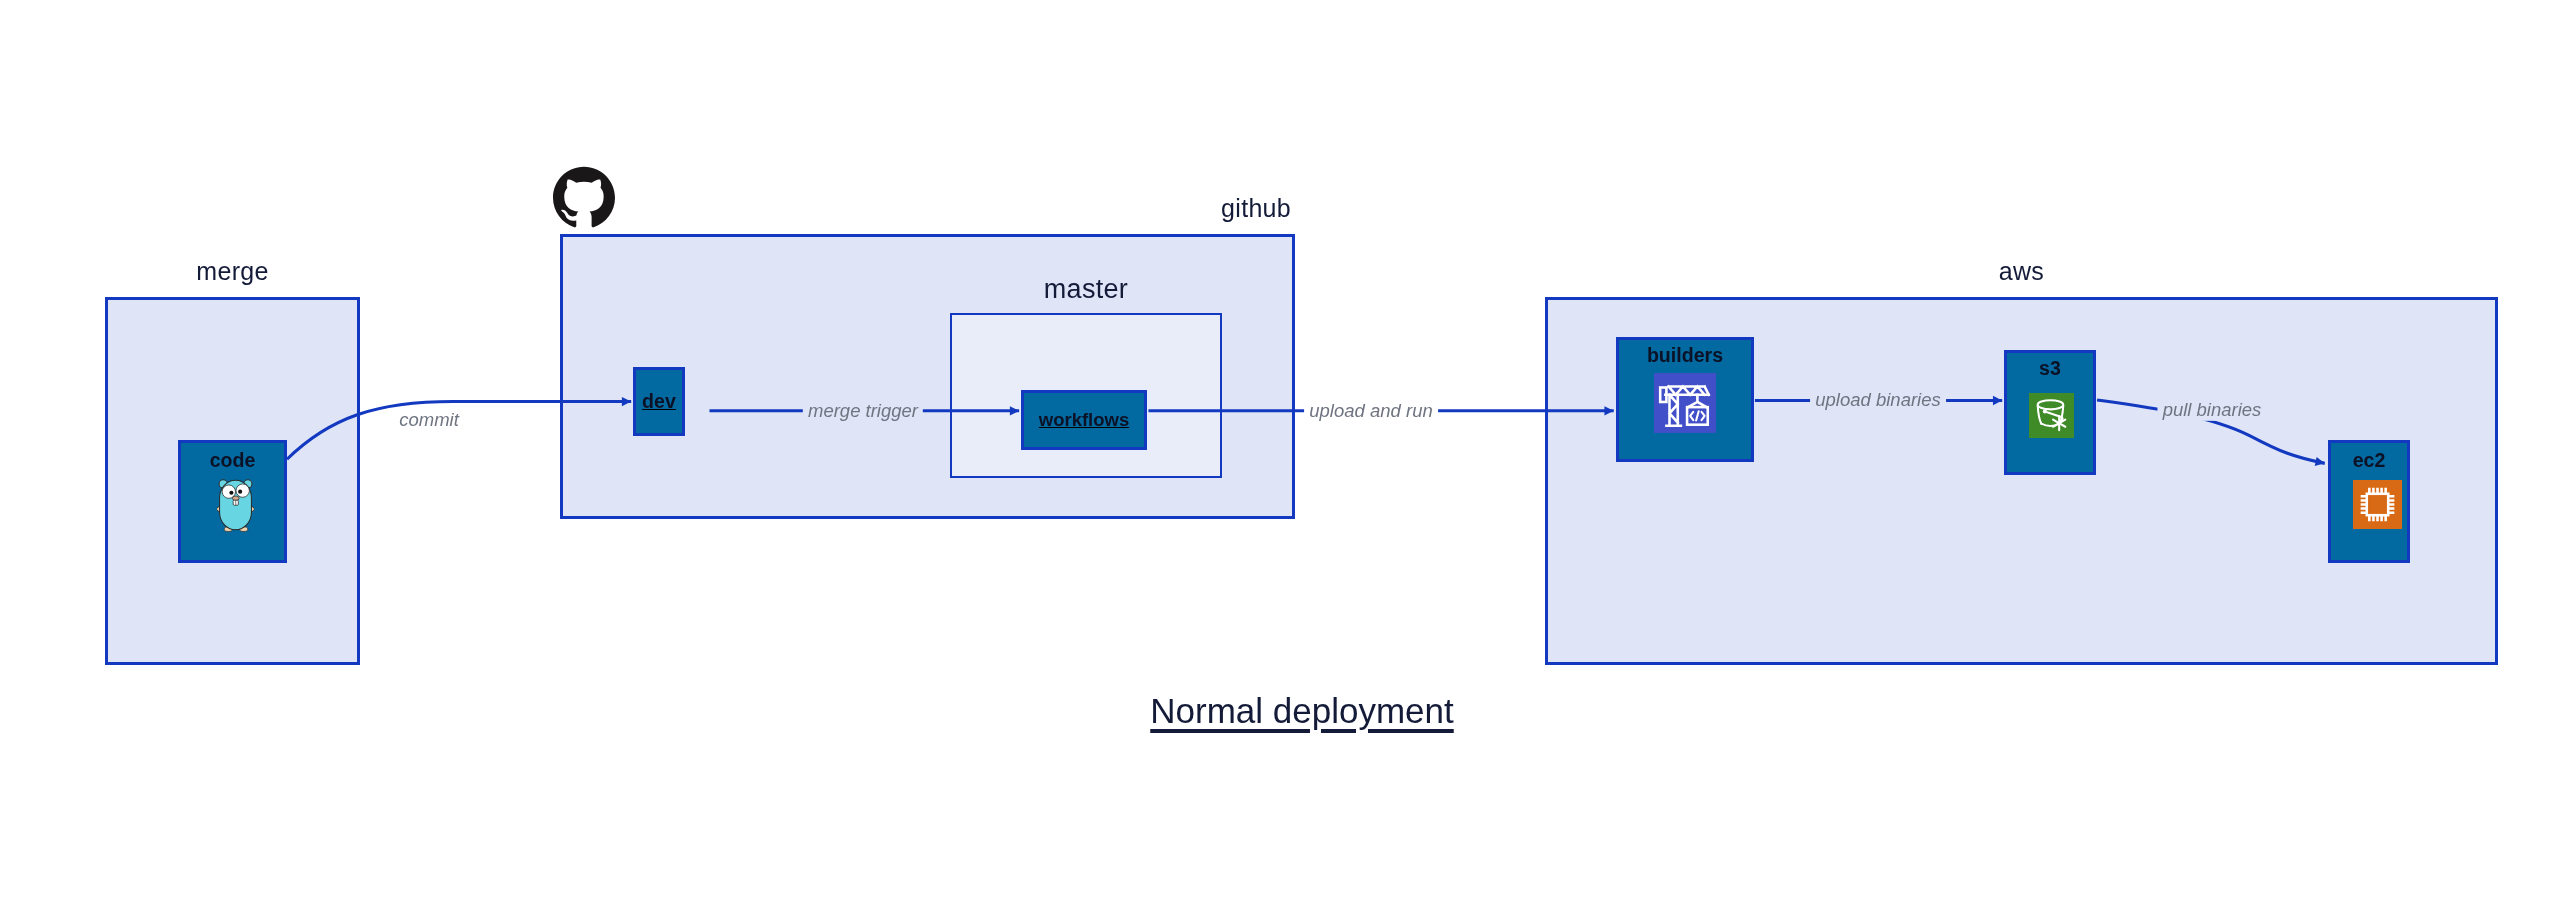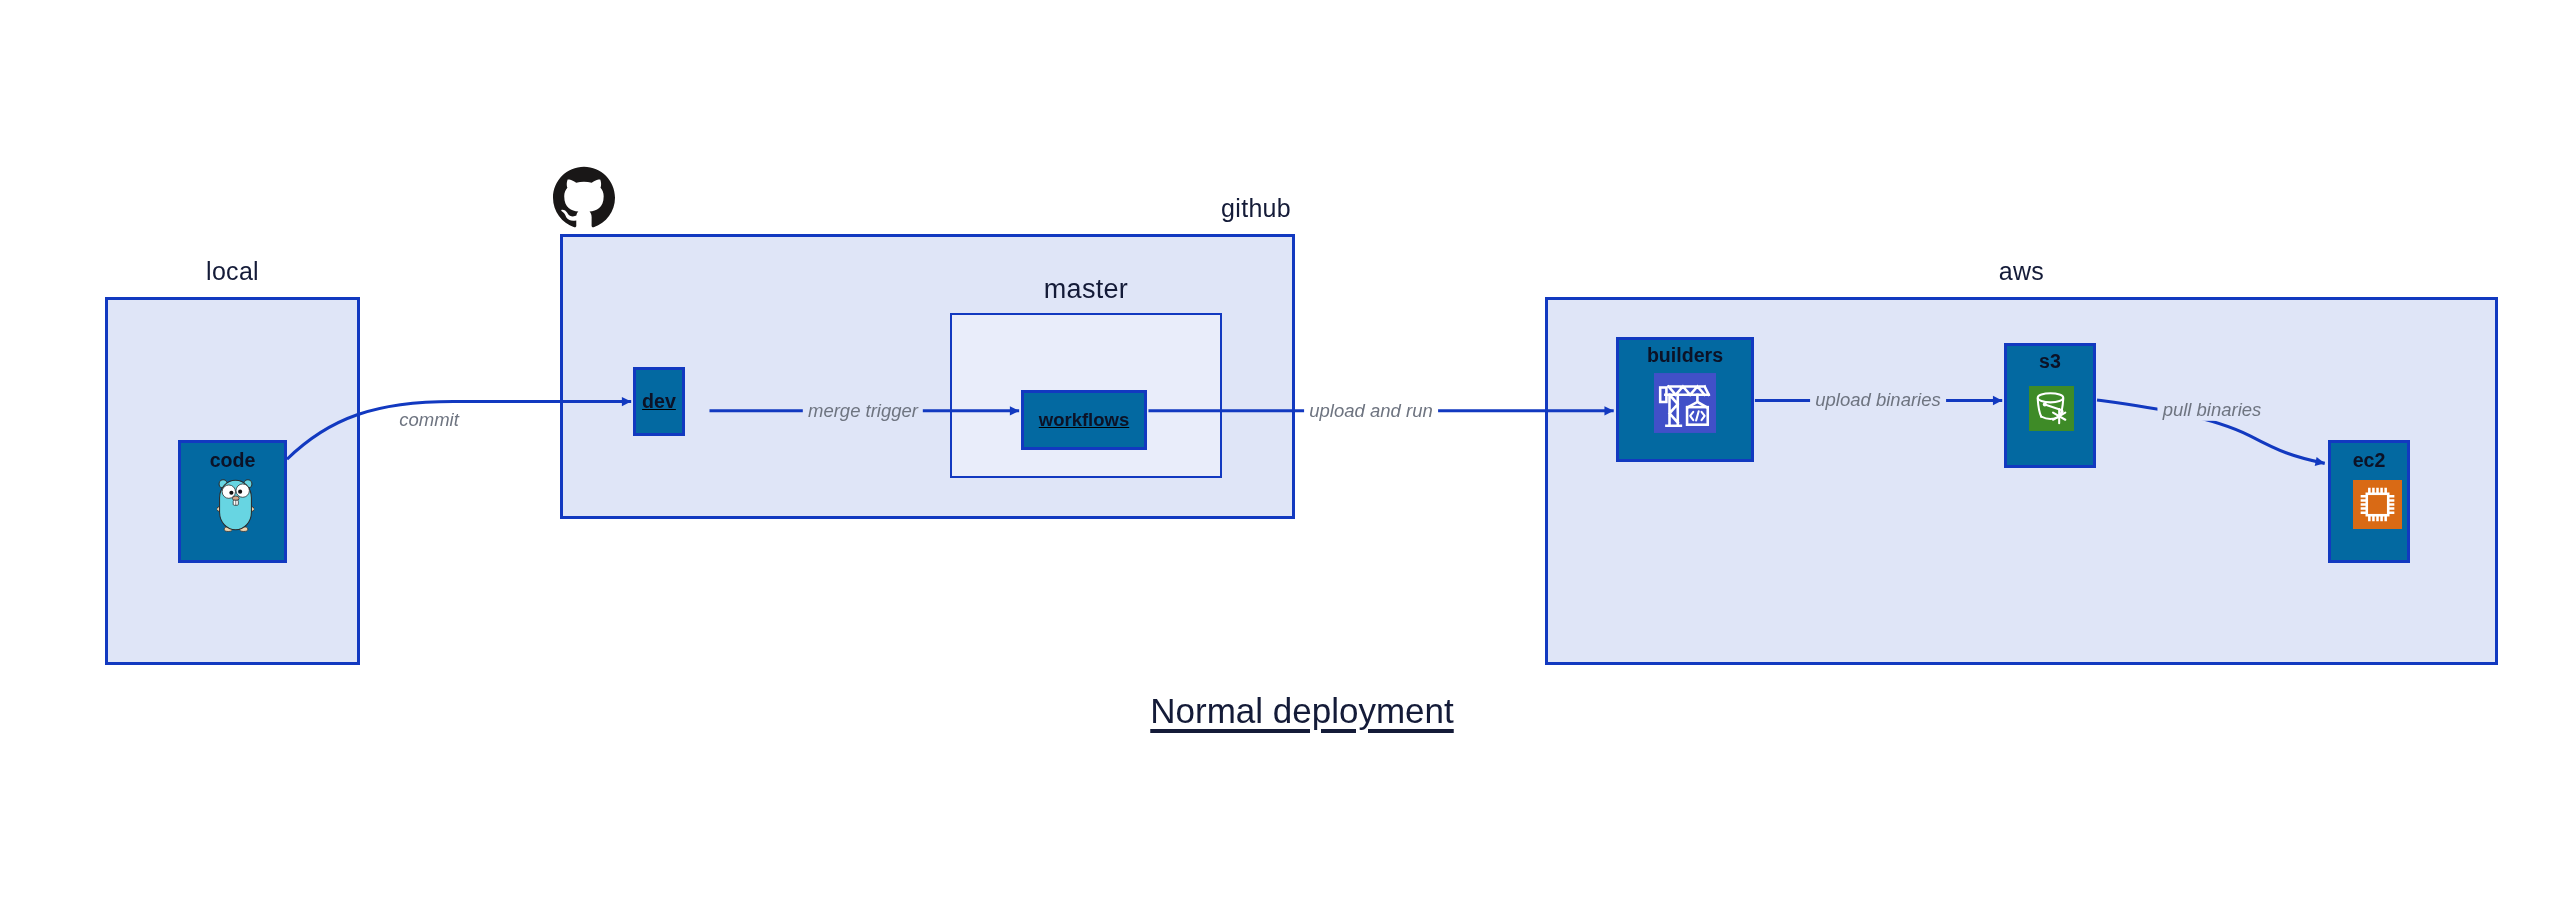--- a/index.html
+++ b/index.html
@@ -53,21 +53,21 @@
   .octocat { position: absolute; z-index: 4; }
 </style>
 </head>
 <body>
 
 <div class="container-box" style="left:105px; top:297px; width:255px; height:368px;"></div>
 <div class="container-box" style="left:560px; top:234px; width:735px; height:285px;"></div>
 <div class="container-box nested" style="left:950px; top:313px; width:272px; height:165px;"></div>
 <div class="container-box" style="left:1545px; top:297px; width:953px; height:368px;"></div>
 
-<div class="container-label" style="left:105px; top:258px; width:255px; text-align:center;">local</div>
+<div class="container-label" style="left:105px; top:258px; width:255px; text-align:center;">merge</div>
 <div class="container-label" style="left:560px; top:195px; width:731px; text-align:right;">github</div>
 <div class="container-label" style="left:950px; top:275px; width:272px; text-align:center; font-size:27px;">master</div>
 <div class="container-label" style="left:1545px; top:258px; width:953px; text-align:center;">aws</div>
 
 <svg class="octocat" style="left:553px; top:166px;" width="62" height="62" viewBox="0 0 24 24">
   <path fill="#191717" d="M12 .297c-6.63 0-12 5.373-12 12 0 5.303 3.438 9.8 8.205 11.385.6.113.82-.258.82-.577 0-.285-.01-1.04-.015-2.04-3.338.724-4.042-1.61-4.042-1.61C4.422 18.07 3.633 17.7 3.633 17.7c-1.087-.744.084-.729.084-.729 1.205.084 1.838 1.236 1.838 1.236 1.07 1.835 2.809 1.305 3.495.998.108-.776.417-1.305.76-1.605-2.665-.3-5.466-1.332-5.466-5.93 0-1.31.465-2.38 1.235-3.22-.135-.303-.54-1.523.105-3.176 0 0 1.005-.322 3.3 1.23.96-.267 1.98-.399 3-.405 1.02.006 2.04.138 3 .405 2.28-1.552 3.285-1.23 3.285-1.23.645 1.653.24 2.873.12 3.176.765.84 1.23 1.91 1.23 3.22 0 4.61-2.805 5.625-5.475 5.92.42.36.81 1.096.81 2.22 0 1.606-.015 2.896-.015 3.286 0 .315.21.69.825.57C20.565 22.092 24 17.592 24 12.297c0-6.627-5.373-12-12-12"></path>
 </svg>
 
 <svg id="edge-svg" width="2604" height="902" viewBox="0 0 5054 1750">
   <defs>
@@ -130,21 +130,21 @@
       <rect x="64" y="66" width="40" height="34"></rect>
     </g>
     <g fill="none" stroke="#ffffff" stroke-width="4" stroke-linecap="round" stroke-linejoin="round">
       <path d="M76 75 L70 83 L76 91"></path>
       <path d="M92 75 L98 83 L92 91"></path>
       <path d="M86.5 74 L81.5 92"></path>
     </g>
   </svg>
 </div>
 
-<div class="node-box" style="left:2004px; top:343px; width:92px; height:125px;">
+<div class="node-box" style="left:2004px; top:350px; width:92px; height:125px;">
   <div class="node-label" style="top:5.2px;">s3</div>
   <svg class="node-icon" style="left:21.6px; top:40px;" width="45" height="45" viewBox="0 0 88 88">
     <rect x="0" y="0" width="88" height="88" fill="#3e8b27"></rect>
     <g fill="none" stroke="#ffffff" stroke-width="4" stroke-linecap="round">
       <ellipse cx="42" cy="23" rx="25" ry="9"></ellipse>
       <path d="M17 25 C18 40 20 52 24 60"></path>
       <path d="M67 25 C66 40 64 52 60 60"></path>
       <path d="M24 60 Q42 69 60 60"></path>
       <path d="M34 37 L63 47 Q67 48.5 65 52"></path>
     </g>

